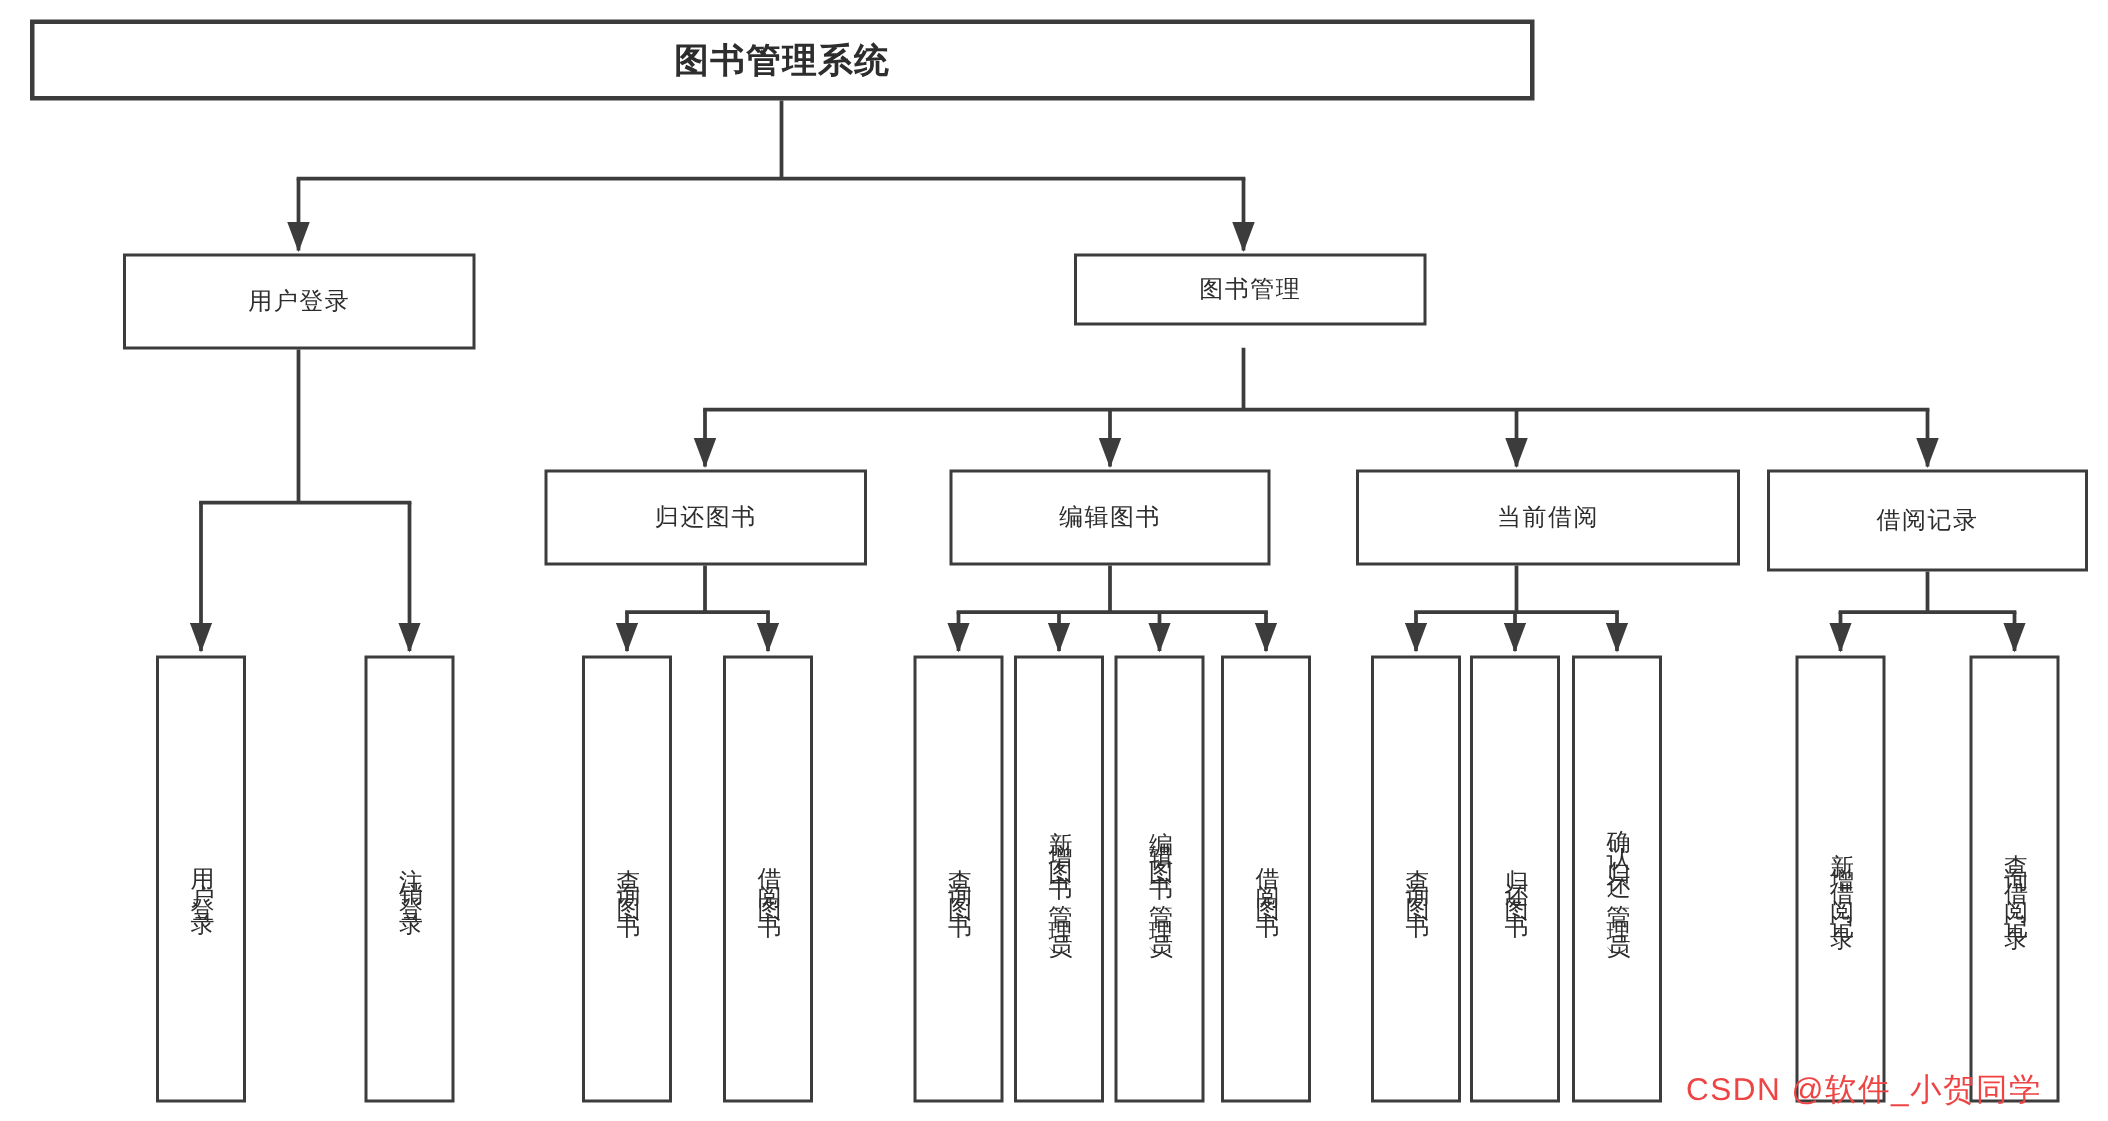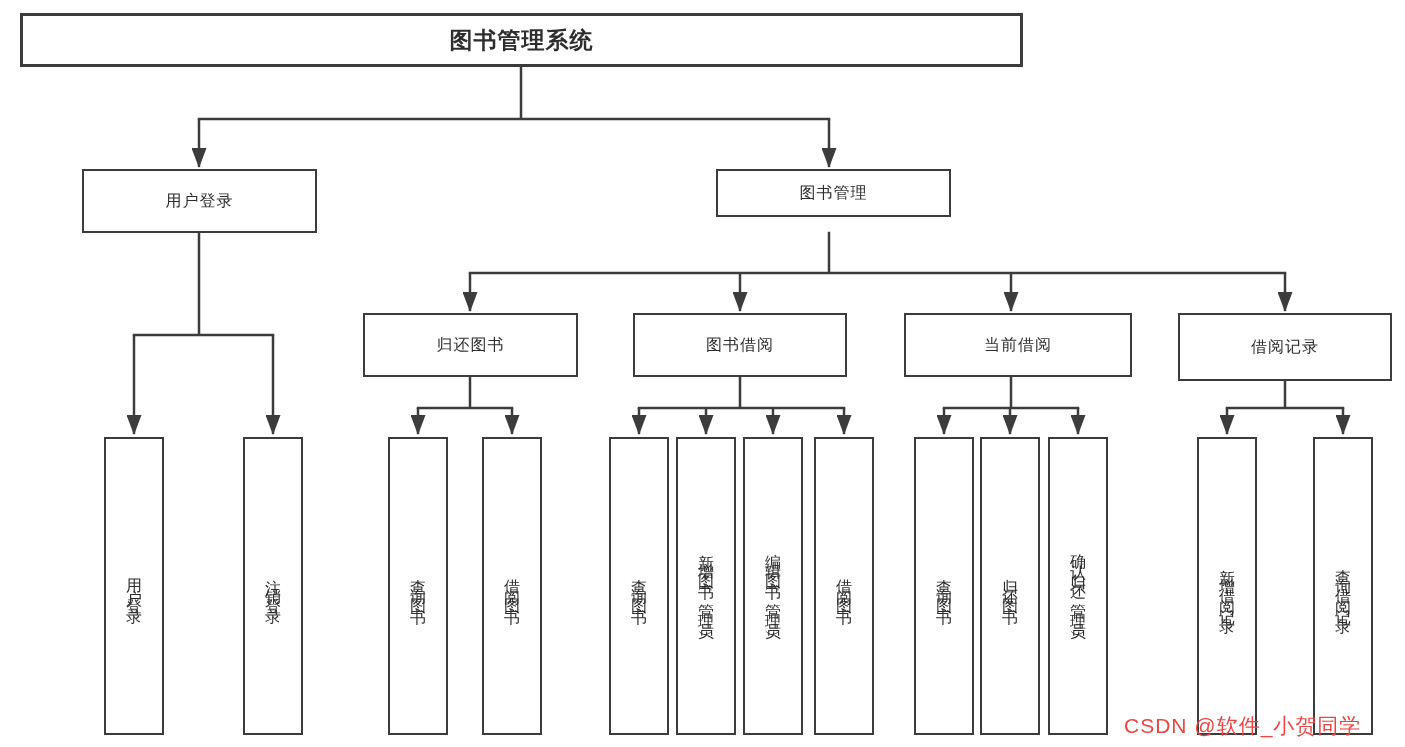--- a/index.html
+++ b/index.html
@@ -117,23 +117,23 @@
     <span class="lbl">用户登录</span>
   </div>
   <div class="box" style="left:716px; top:169px; width:235px; height:48px">
     <span class="lbl">图书管理</span>
   </div>
 
   <div class="box" style="left:363px; top:313px; width:215px; height:64px">
     <span class="lbl">归还图书</span>
   </div>
   <div class="box" style="left:633px; top:313px; width:214px; height:64px">
-    <span class="lbl">图书借阅</span>
+    <span class="lbl">编辑图书</span>
   </div>
-  <div class="box" style="left:904px; top:313px; width:228px; height:64px">
+  <div class="box" style="left:904px; top:313px; width:256px; height:64px">
     <span class="lbl">当前借阅</span>
   </div>
   <div class="box" style="left:1178px; top:313px; width:214px; height:68px">
     <span class="lbl">借阅记录</span>
   </div>
 
   <div class="box v" style="left:104px; top:437px; width:60px; height:298px">
     <span class="lbl">用户登录</span>
   </div>
   <div class="box v" style="left:243px; top:437px; width:60px; height:298px">

